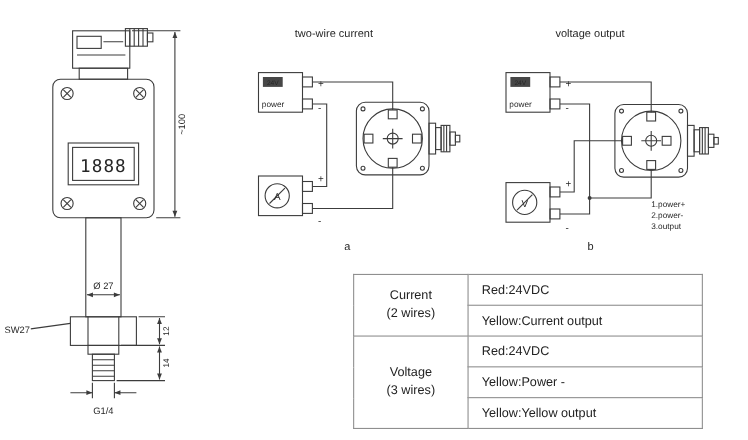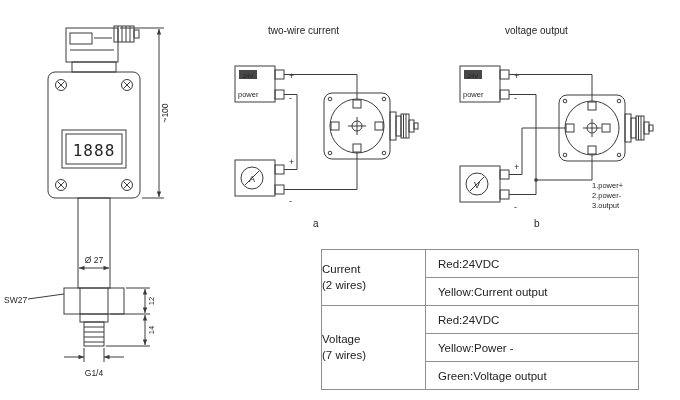--- a/index.html
+++ b/index.html
@@ -18,21 +18,21 @@
   .ln { stroke:#3c3c3c; stroke-width:1; fill:none; }
   .fill { fill:#3c3c3c; stroke:none; }
   .seg { font-family:"DejaVu Sans Mono", monospace; letter-spacing:1px; }
   table.wiring {
     position:absolute; left:321px; top:249px; width:318px;
     border-collapse:collapse; font-size:11.5px; color:#222;
     background:#fff;
   }
   table.wiring td { border:1px solid #8f8f8f; }
   table.wiring tr { height:28px; }
-  td.lbl { width:104px; vertical-align:middle; white-space:pre-line; line-height:1.35; }
+  td.lbl { width:104px; text-align:center; vertical-align:middle; white-space:pre-line; line-height:1.35; }
   td.val { padding-left:12px; vertical-align:middle;margin-top:21px; }
 </style>
 </head>
 <body>
 
 <div class="canvas">
 
   <svg class="abs" style="left:2px; top:0;" width="175" height="400" viewBox="0 0 175 400">
 
     <g>
@@ -282,25 +282,25 @@
       <tr>
         <td rowspan="2" class="lbl">Current
 (2 wires)</td>
         <td class="val">Red:24VDC</td>
       </tr>
       <tr>
         <td class="val">Yellow:Current output</td>
       </tr>
       <tr>
         <td rowspan="3" class="lbl">Voltage
-(7 wires)</td>
+(3 wires)</td>
         <td class="val">Red:24VDC</td>
       </tr>
       <tr>
         <td class="val">Yellow:Power -</td>
       </tr>
       <tr>
-        <td class="val">Green:Voltage output</td>
+        <td class="val">Yellow:Yellow output</td>
       </tr>
     </tbody>
   </table>
 
 </div>
 
 </body></html>

